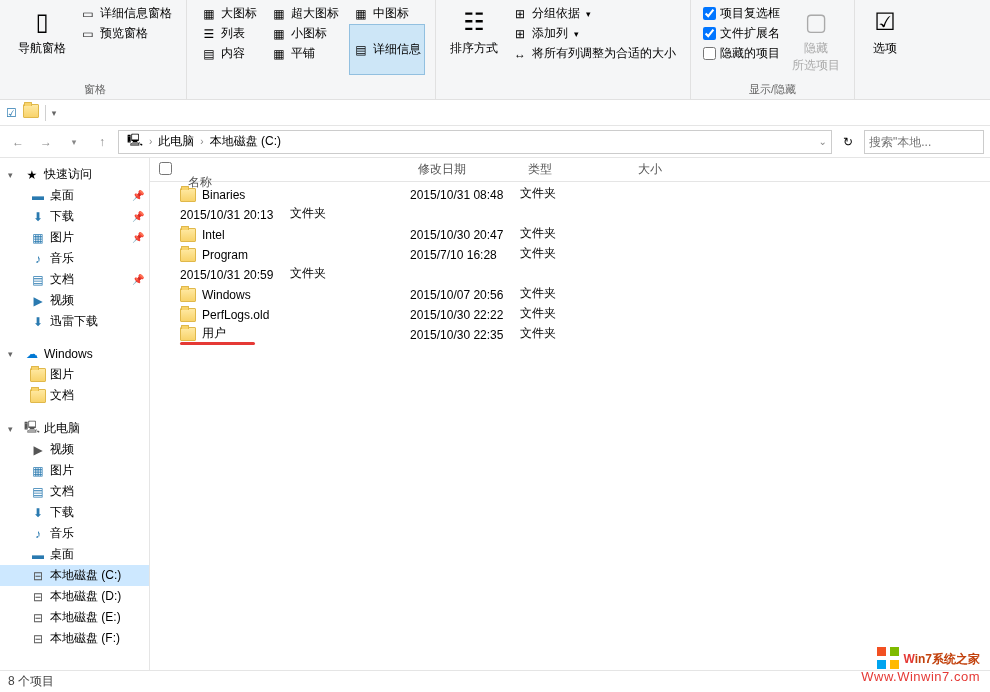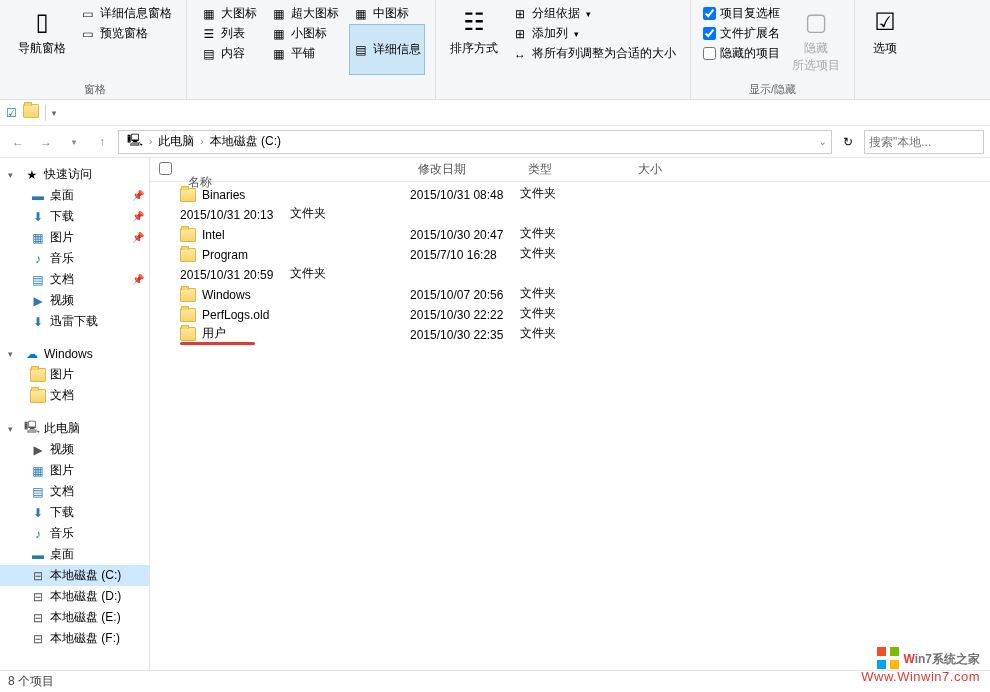--- a/index.html
+++ b/index.html
@@ -64,21 +64,21 @@
 .folder-ic::before { content:""; position:absolute; top:-3px; left:0; width:6px; height:3px; background:#f8d36b; border:1px solid #e0b84a; border-bottom:none; border-radius:1px 1px 0 0; }
 .underline-red { position: absolute; width: 75px; height: 3px; background: #e53935; border-radius: 2px; }
 
 
 .statusbar { position: absolute; bottom: 0; left: 0; right: 0; height: 22px; border-top: 1px solid #e5e5e5; display: flex; align-items: center; padding: 0 8px; color: #444; background: #fff; }
 
 
 .watermark { position: absolute; right: 10px; bottom: 8px; text-align: right; font-family: Arial, sans-serif; }
 .watermark .line1 { font-size: 18px; font-weight: bold; }
 .watermark .line1 .w { color: #e53935; }
-.watermark .line1 .rest { color: #737373; }
+.watermark .line1 .rest { color: #c2410c; }
 .watermark .line2 { font-size: 13px; color: #e53935; letter-spacing: 0.5px; }
 .win-flag { display: inline-block; width: 22px; height: 22px; vertical-align: middle; margin-right: 4px; position: relative; }
 .win-flag span { position: absolute; width: 9px; height: 9px; }
 .wf1 { background:#f25022; top:0; left:0; }
 .wf2 { background:#7fba00; top:0; right:0; }
 .wf3 { background:#00a4ef; bottom:0; left:0; }
 .wf4 { background:#ffb900; bottom:0; right:0; }
 
 
 .ic-grid::before { content: "▦"; }

